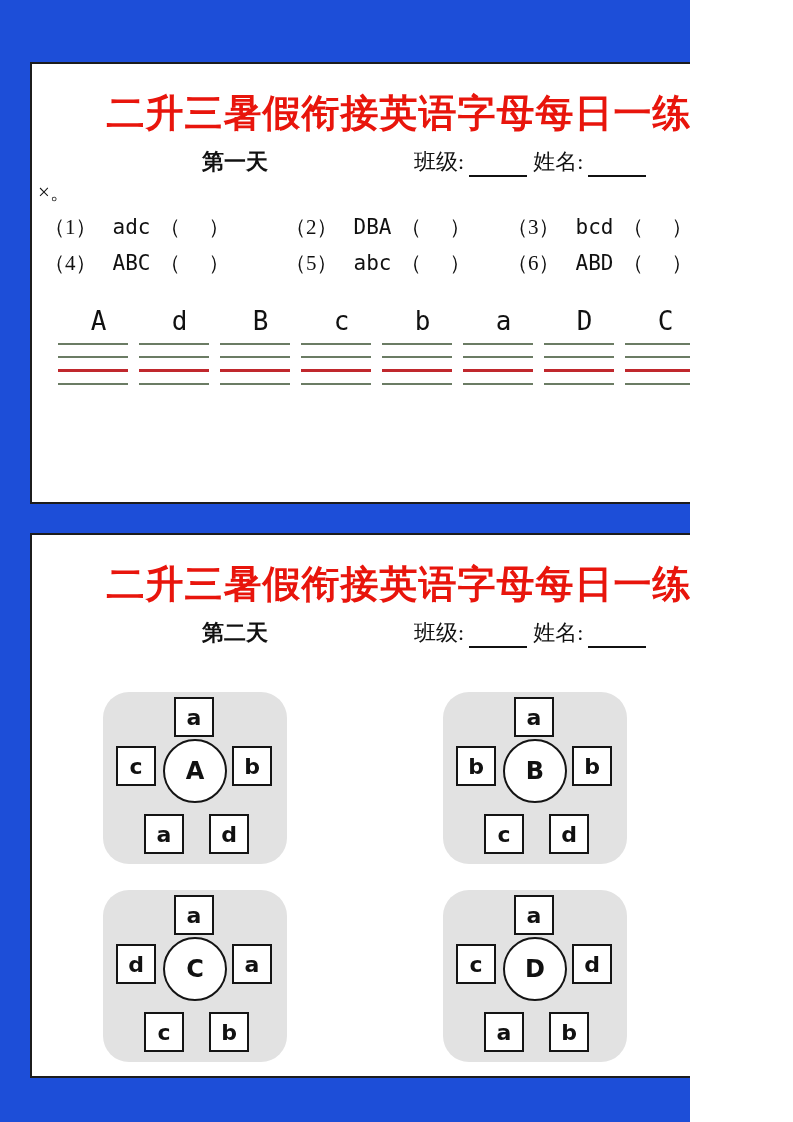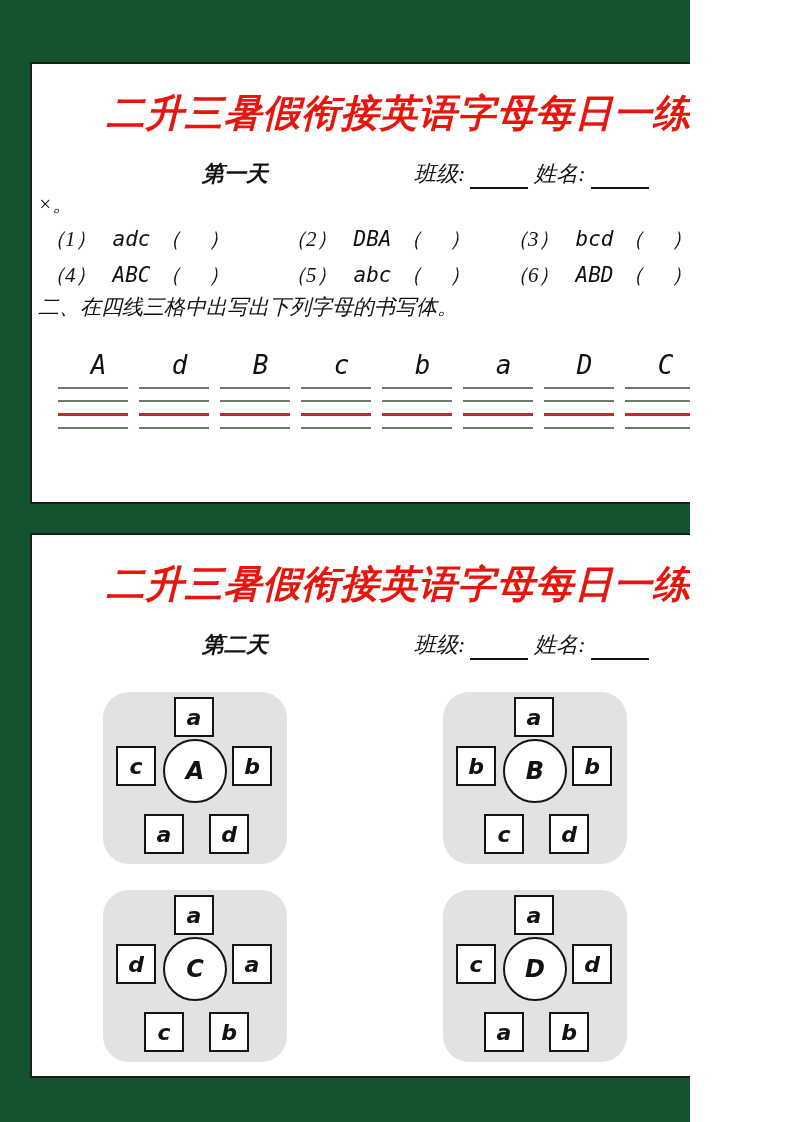--- a/index.html
+++ b/index.html
@@ -1,26 +1,26 @@
 <!DOCTYPE html>
 <html style="--title-red: #e8150c; --grid-line-green: #6b7c64; --grid-line-red: #c0282d; --group-bg: #e2e2e2;"><head>
 <meta charset="utf-8">
 <style>
   html,body{margin:0;padding:0;background:#fff;}
-  .canvas{position:relative;width:690px;height:1122px;background:#14532d;overflow:hidden;
-          font-family:"Liberation Serif",serif;color:#111;font-style:italic;}
+  .canvas{position:relative;width:690px;height:1122px;background:#1d4ed8;overflow:hidden;
+          font-family:"Liberation Serif",serif;color:#111;}
   .page{position:absolute;left:30px;width:738px;border:2px solid #1c1c1c;background:#fff;box-sizing:border-box;}
   #page1{top:62px;height:442px;}
   #page2{top:533px;height:545px;}
 
   .title{margin:24px 0 0 0;text-align:center;color:var(--title-red);
          font-size:38px;font-weight:bold;letter-spacing:1px;
          font-family:"Liberation Serif",serif;}
 
-  .header-line{display:flex;align-items:flex-end;margin-top:20px;height:30px;font-size:22px;}
+  .header-line{display:flex;align-items:flex-end;margin-top:8px;height:30px;font-size:22px;}
   .day{margin-left:170px;font-weight:bold;}
   .class-label{margin-left:146px;}
   .name-label{margin-left:6px;}
   .blank-line{display:inline-block;width:58px;height:22px;border-bottom:2px solid #111;margin-left:5px;}
 
   .body-line{margin:5px 0 0 6px;font-size:21px;line-height:27px;}
   .cross-line{margin:2px 0 0 6px;font-size:21px;line-height:26px;}
 
   .items-row{display:flex;align-items:center;margin:7px 0 0 12px;font-size:21px;height:29px;}
   .qitem{display:flex;align-items:center;}
@@ -120,21 +120,20 @@
       <span class="qitem">
         <span>（6）</span>
         <span class="qletters">ABD</span>
         <span class="ans">
             <span>（</span>
             <span>）</span>
           </span>
       </span>
     </div>
 
-    <p class="body-line">二、在四线三格中出写出下列字母的书写体。</p>
 
     <div class="letters-row">
       <span>A</span>
       <span>d</span>
       <span>B</span>
       <span>c</span>
       <span>b</span>
       <span>a</span>
       <span>D</span>
       <span>C</span>

